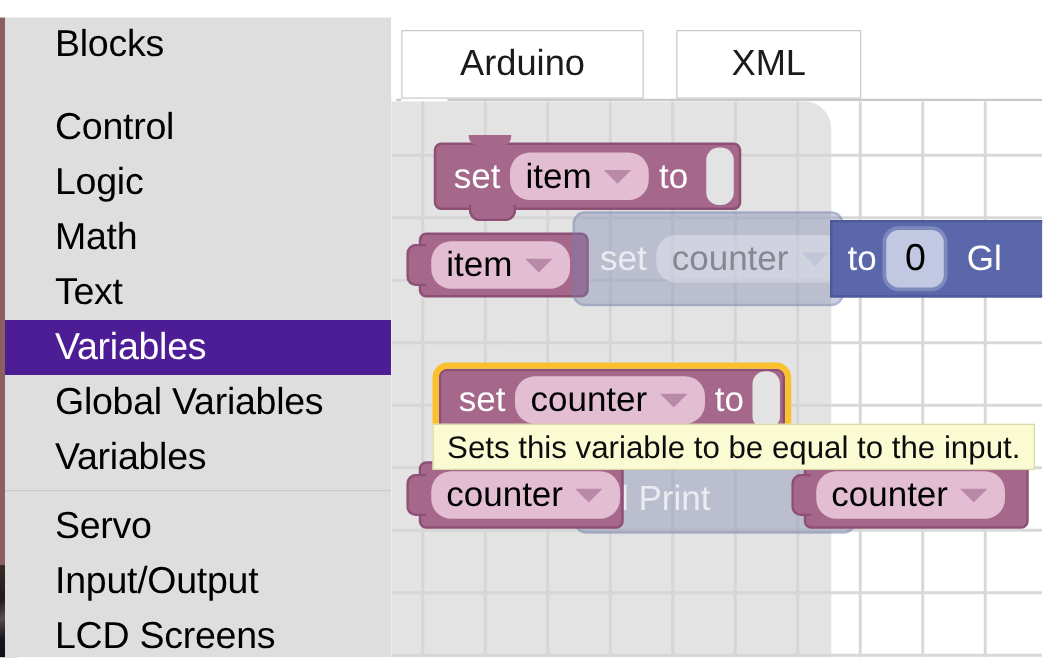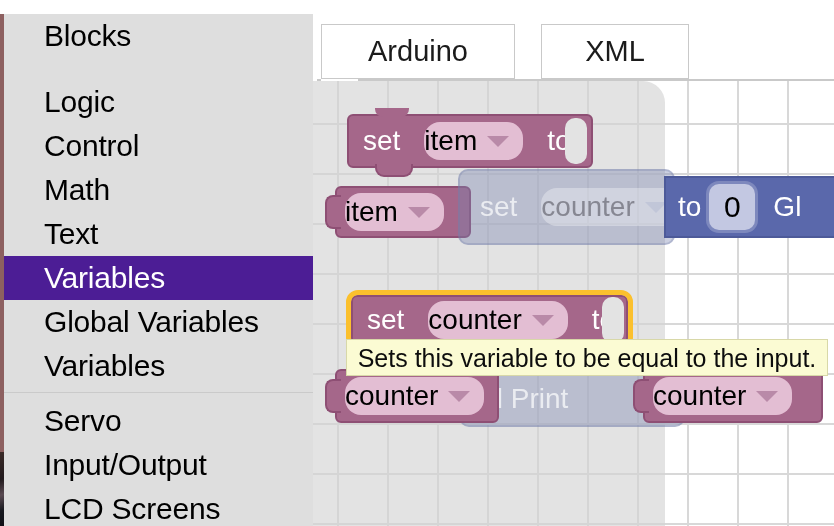--- a/index.html
+++ b/index.html
@@ -220,24 +220,24 @@
     border-radius: 10px;
   }
 
   
   .field {
     display: inline-flex;
     align-items: center;
     gap: 10px;
     background: #e3bed3;
     border-radius: 16px;
-    padding: 3px 14px 3px 0;
+    padding: 3px 14px 3px 12px;
     color: #000000;
     font-size: 28px;
-    margin: 0 16px;
+    margin: 0 0;
   }
   .field.ghost {
     background: rgba(255,255,255,0.33);
     color: rgba(110,110,120,0.75);
   }
   .caret {
     width: 0; height: 0;
     border-left: 11px solid transparent;
     border-right: 11px solid transparent;
     border-top: 11px solid #b98aa8;
@@ -286,22 +286,22 @@
 <div id="app">
 
   <div class="left-strip"></div>
   <div class="left-photo"></div>
 
   <div class="sidebar">
     <div class="sidebar-inner">
       <div class="tb-item header">Blocks</div>
       <div class="tb-gap"></div>
 
+      <div class="tb-item">Control</div>
       <div class="tb-item">Logic</div>
-      <div class="tb-item">Control</div>
       <div class="tb-item">Math</div>
       <div class="tb-item">Text</div>
       <div class="tb-item selected">Variables</div>
       <div class="tb-item">Global Variables</div>
       <div class="tb-item">Variables</div>
 
       <div class="tb-sep"></div>
 
       <div class="tb-item">Servo</div>
       <div class="tb-item">Input/Output</div>

